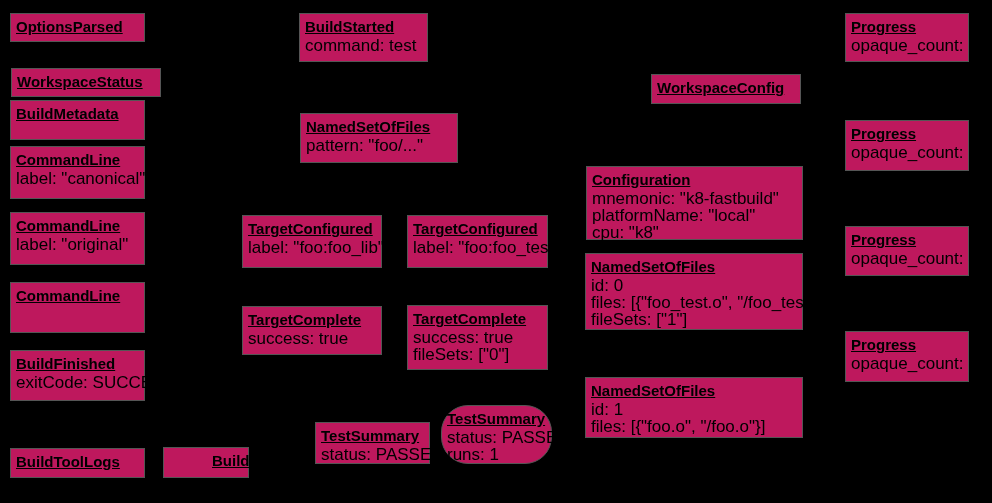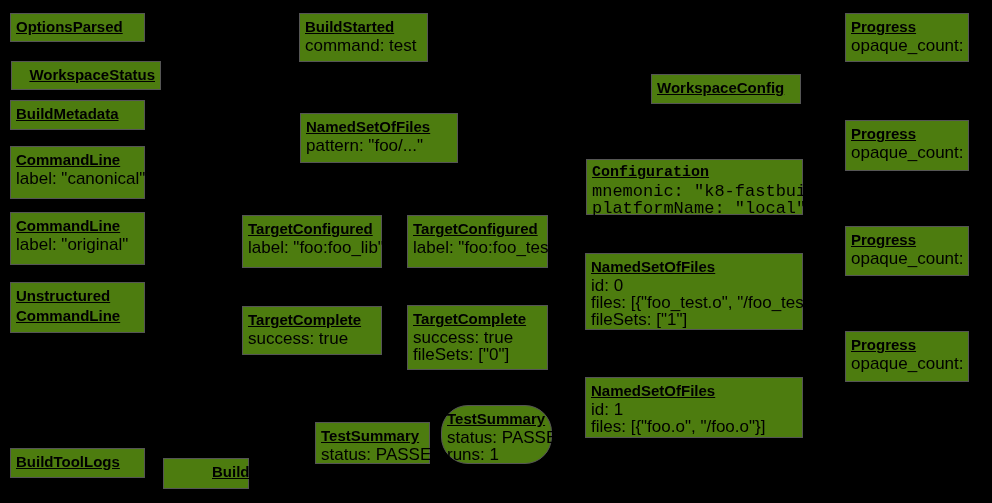--- a/index.html
+++ b/index.html
@@ -11,21 +11,21 @@
     position: relative;
     width: 992px;
     height: 503px;
     background: #000000;
     overflow: hidden;
     font-family: "Liberation Sans", sans-serif;
   }
   .node {
     position: absolute;
     box-sizing: border-box;
-    background: #4d7c0f;
+    background: #be185d;
     border: 1px solid #555555;
     color: #000000;
     padding: 3px 5px 2px 5px;
   }
   .node-title {
     font-weight: bold;
     font-size: 15px;
     line-height: 20px;
     text-decoration: underline;
     white-space: nowrap;
@@ -36,42 +36,45 @@
     white-space: nowrap;
   }
 </style>
 </head>
 <body>
 
 <div class="canvas">
     <div class="node" style="left: 10px; top: 13px; width: 135px; height: 29px;">
       <div class="node-title">OptionsParsed</div>
     </div>
-    <div class="node" style="left: 11px; top: 61px; width: 150px; height: 29px; text-align: right;">
+    <div class="node" style="left: 11px; top: 68px; width: 150px; height: 29px;">
       <div class="node-title">WorkspaceStatus</div>
     </div>
-    <div class="node" style="left: 10px; top: 100px; width: 135px; height: 30px;">
+    <div class="node" style="left: 10px; top: 100px; width: 135px; height: 40px;">
       <div class="node-title">BuildMetadata</div>
     </div>
     <div class="node" style="left: 10px; top: 146px; width: 135px; height: 53px;">
       <div class="node-title">CommandLine</div>
       <div class="node-field">label: "canonical"</div>
     </div>
     <div class="node" style="left: 10px; top: 212px; width: 135px; height: 53px;">
       <div class="node-title">CommandLine</div>
       <div class="node-field">label: "original"</div>
     </div>
     <div class="node" style="left: 10px; top: 282px; width: 135px; height: 51px;">
-      <div class="node-title">Unstructured</div>
       <div class="node-title">CommandLine</div>
+    </div>
+    <div class="node" style="left: 10px; top: 350px; width: 135px; height: 51px;">
+      <div class="node-title">BuildFinished</div>
+      <div class="node-field">exitCode: SUCCESS</div>
     </div>
     <div class="node" style="left: 10px; top: 448px; width: 135px; height: 30px;">
       <div class="node-title">BuildToolLogs</div>
     </div>
-    <div class="node" style="left: 163px; top: 458px; width: 86px; height: 31px; padding-left: 48px;">
+    <div class="node" style="left: 163px; top: 447px; width: 86px; height: 31px; padding-left: 48px;">
       <div class="node-title">BuildMetrics</div>
     </div>
     <div class="node" style="left: 299px; top: 13px; width: 129px; height: 49px;">
       <div class="node-title">BuildStarted</div>
       <div class="node-field">command: test</div>
     </div>
     <div class="node" style="left: 300px; top: 113px; width: 158px; height: 50px;">
       <div class="node-title">NamedSetOfFiles</div>
       <div class="node-field">pattern: "foo/..."</div>
     </div>
@@ -97,21 +100,21 @@
       <div class="node-field">status: PASSED</div>
     </div>
     <div class="node" style="left: 441px; top: 405px; width: 111px; height: 59px; border-radius: 27px;">
       <div class="node-title">TestSummary</div>
       <div class="node-field">status: PASSED</div>
       <div class="node-field">runs: 1</div>
     </div>
     <div class="node" style="left: 651px; top: 74px; width: 150px; height: 30px;">
       <div class="node-title">WorkspaceConfig</div>
     </div>
-    <div class="node" style="left: 586px; top: 159px; width: 217px; height: 56px; font-family: Liberation Mono, monospace;">
+    <div class="node" style="left: 586px; top: 166px; width: 217px; height: 74px;">
       <div class="node-title">Configuration</div>
       <div class="node-field">mnemonic: "k8-fastbuild"</div>
       <div class="node-field">platformName: "local"</div>
       <div class="node-field">cpu: "k8"</div>
     </div>
     <div class="node" style="left: 585px; top: 253px; width: 218px; height: 77px;">
       <div class="node-title">NamedSetOfFiles</div>
       <div class="node-field">id: 0</div>
       <div class="node-field">files: [{"foo_test.o", "/foo_test.o"}]</div>
       <div class="node-field">fileSets: ["1"]</div>

